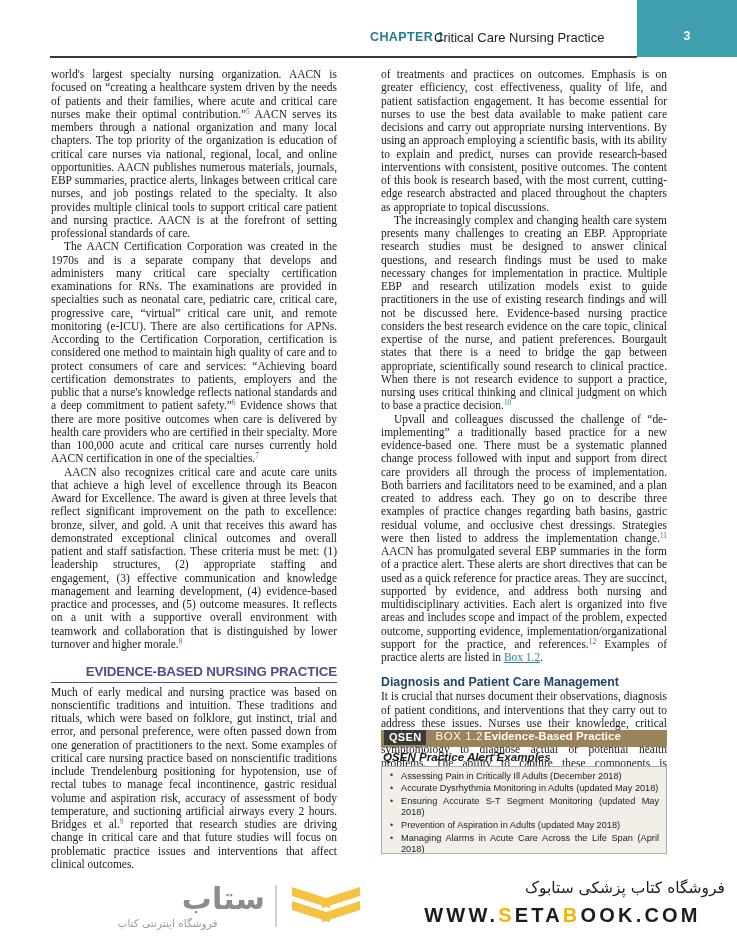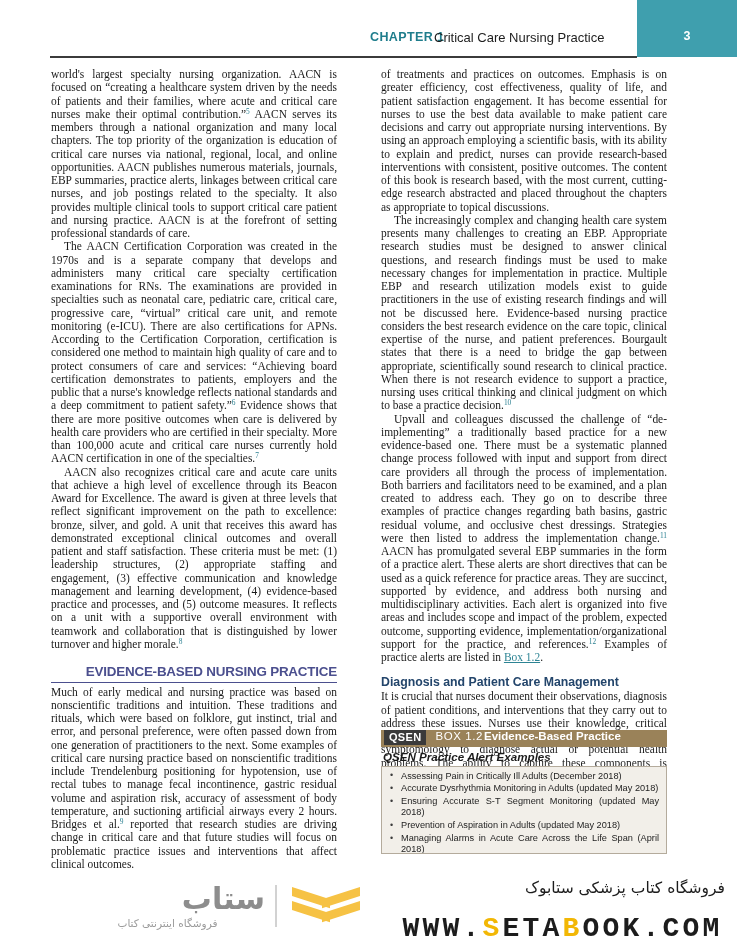--- a/index.html
+++ b/index.html
@@ -283,24 +283,24 @@
   }
   .wm-persian {
     direction: rtl;
     font-family: "DejaVu Sans", sans-serif;
     font-size: 15.5px;
     color: #1c1c1c;
     line-height: 22px;
     text-align: right;
   }
   .wm-url {
-    margin-top: 14px;
-    font-family: Liberation Mono, monospace;
-    font-weight: bold;
-    font-size: 28px;
+    margin-top: 5px;
+    font-family: Liberation Sans, sans-serif;
+    font-weight: bold;
+    font-size: 20px;
     letter-spacing: 3.2px;
     color: #1c1c1c;
     white-space: nowrap;
   }
   .wm-url .hl { color: #f2b705; }
 </style>
 </head>
 <body>
 
 <div class="page-header">

